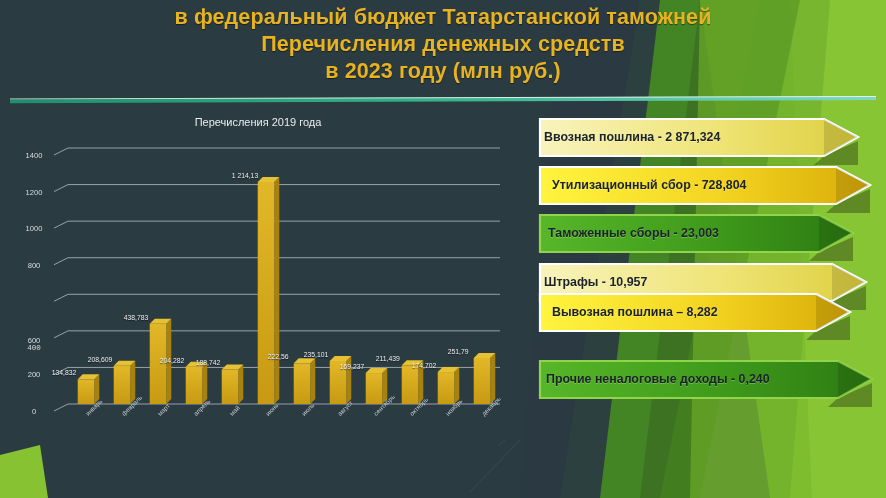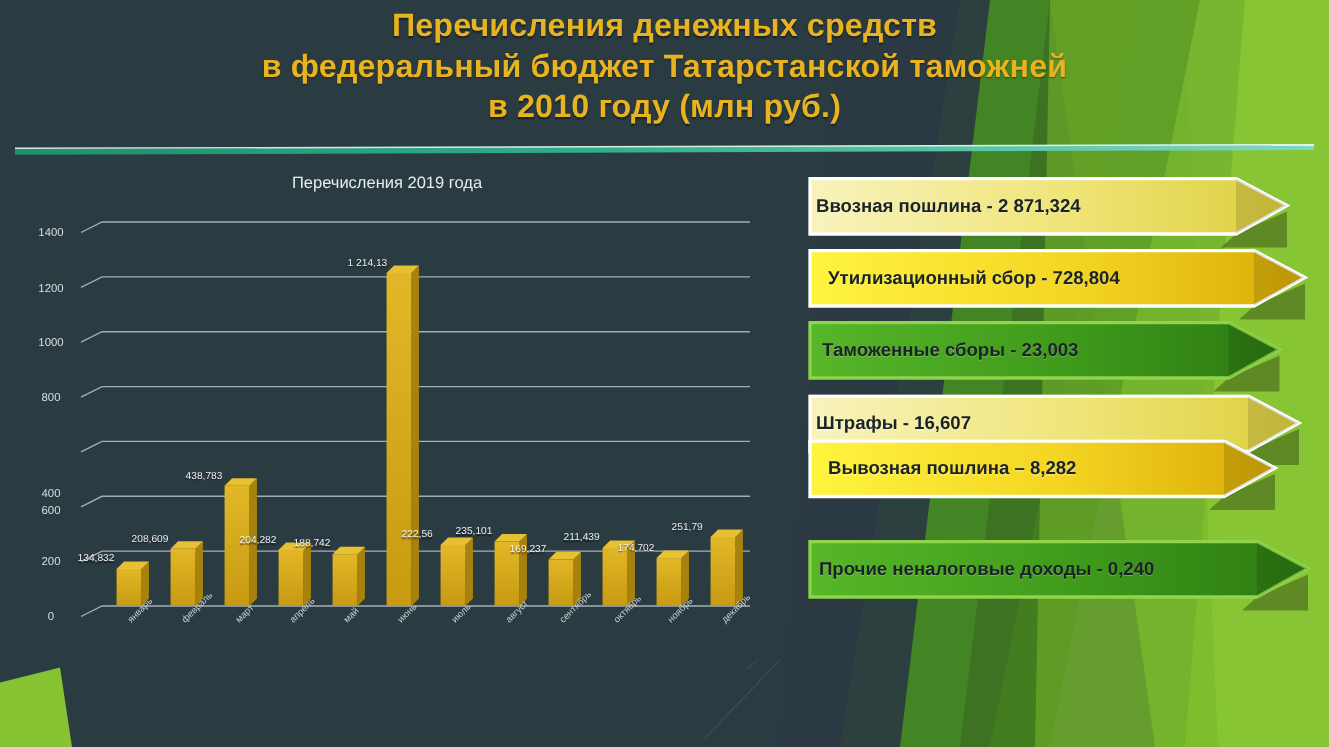--- a/index.html
+++ b/index.html
@@ -105,23 +105,23 @@
     <polygon points="0,0 640,0 560,498 0,498" fill="#2b3b42"></polygon>
     <polygon points="560,0 660,0 600,498 520,498" fill="#2b3b42" opacity=".92"></polygon>
 
     <polygon points="0,455 40,445 48,498 0,498" fill="#86c232"></polygon>
 
     <line x1="470" y1="492" x2="520" y2="440" stroke="#3a4a51" stroke-width="1"></line>
     <line x1="498" y1="446" x2="505" y2="440" stroke="#3a4a51" stroke-width="1"></line>
   </svg>
 
   <div class="title-block">
+    <div class="title-line">в федеральный бюджет Татарстанской таможней</div>
     <div class="title-line">Перечисления денежных средств</div>
-    <div class="title-line">в федеральный бюджет Татарстанской таможней</div>
-    <div class="title-line">в 2010 году (млн руб.)</div>
+    <div class="title-line">в 2023 году (млн руб.)</div>
   </div>
 
   <svg class="divider" viewBox="0 0 866 10" preserveAspectRatio="none">
     <polygon points="0,4 866,0 866,5 0,9" fill="url(#gTeal)"></polygon>
     <polygon points="0,3 866,0 866,1.2 0,4.2" fill="#eaf6f1" opacity=".9"></polygon>
   </svg>
 
   <div id="chart">
     <div class="chart-title">Перечисления 2019 года</div>
     <svg id="chart-svg" width="500" height="360" viewBox="0 0 500 360">
@@ -166,21 +166,21 @@
         <polygon points="436.28000000000003,260.05449142857145 441.28000000000003,255.05449142857145 441.28000000000003,287 436.28000000000003,292" fill="#a8820f"></polygon>
         <polygon points="419.72,260.05449142857145 424.72,255.05449142857145 441.28000000000003,255.05449142857145 436.28000000000003,260.05449142857145" fill="#e6c134"></polygon>
         <rect x="419.72" y="260.05449142857145" width="16.560000000000002" height="31.945508571428547" fill="url(#gBarTop)"></rect>
         <polygon points="472.28000000000003,245.9584 477.28000000000003,240.9584 477.28000000000003,287 472.28000000000003,292" fill="#a8820f"></polygon>
         <polygon points="455.72,245.9584 460.72,240.9584 477.28000000000003,240.9584 472.28000000000003,245.9584" fill="#e6c134"></polygon>
         <rect x="455.72" y="245.9584" width="16.560000000000002" height="46.04159999999999" fill="url(#gBarTop)"></rect>
       </svg>
     <div id="chart-overlay" style="position:absolute;inset:0;pointer-events:none;">
         <div class="ylab" style="left: 0px; width: 32px; top: 299px;">0</div>
         <div class="ylab" style="left: 0px; width: 32px; top: 262.429px;">200</div>
-        <div class="ylab" style="left: 0px; width: 32px; top: 217px;">400</div>
+        <div class="ylab" style="left: 0px; width: 32px; top: 236px; font-family: Liberation Mono, monospace;">400</div>
         <div class="ylab" style="left: 0px; width: 32px; top: 189.286px; margin-top: 39px;">600</div>
         <div class="ylab" style="left: 0px; width: 32px; top: 152.714px;">800</div>
         <div class="ylab" style="left: 0px; width: 32px; top: 116.143px;">1000</div>
         <div class="ylab" style="left: 0px; width: 32px; top: 79.5714px;">1200</div>
         <div class="ylab" style="left: 0px; width: 32px; top: 43px;">1400</div>
         <div class="bar-val" style="left: 33.72px; top: 257.345px;">134,832</div>
         <div class="xlab" style="left: 66px; top: 300px;">январь</div>
         <div class="bar-val" style="left: 69.72px; top: 243.854px;">208,609</div>
         <div class="xlab" style="left: 102px; top: 300px;">февраль</div>
         <div class="bar-val" style="left: 105.72px; top: 201.765px;">438,783</div>
@@ -230,21 +230,21 @@
           <polygon points="283,1 317,19 283,38" fill="#000" opacity=".12"></polygon>
         </svg>
         <div class="lbl" style="left: 12px;">Таможенные сборы - 23,003</div>
       </div>
       <div class="banner" style="top: 155px; width: 338px;">
         <svg width="338" height="48" viewBox="0 0 338 48" style="position: absolute; left: 0px; top: 0px;">
           <polygon points="296,38 330,23 330,47 286,47" fill="#000" opacity=".30"></polygon>
           <polygon points="4,1 296,1 330,19 296,38 4,38" fill="url(#gPaleY)" stroke="#ffffff" stroke-width="2.2"></polygon>
           <polygon points="296,1 330,19 296,38" fill="#000" opacity=".12"></polygon>
         </svg>
-        <div class="lbl" style="left: 8px;">Штрафы - 16,607</div>
+        <div class="lbl" style="left: 8px;">Штрафы - 10,957</div>
       </div>
       <div class="banner" style="top: 185px; width: 322px;">
         <svg width="322" height="48" viewBox="0 0 322 48" style="position: absolute; left: 0px; top: 0px;">
           <polygon points="280,38 314,23 314,47 270,47" fill="#000" opacity=".30"></polygon>
           <polygon points="4,1 280,1 314,19 280,38 4,38" fill="url(#gGold)" stroke="#ffffff" stroke-width="2.2"></polygon>
           <polygon points="280,1 314,19 280,38" fill="#000" opacity=".12"></polygon>
         </svg>
         <div class="lbl" style="left: 16px;">Вывозная пошлина – 8,282</div>
       </div>
       <div class="banner" style="top: 252px; width: 344px;">

